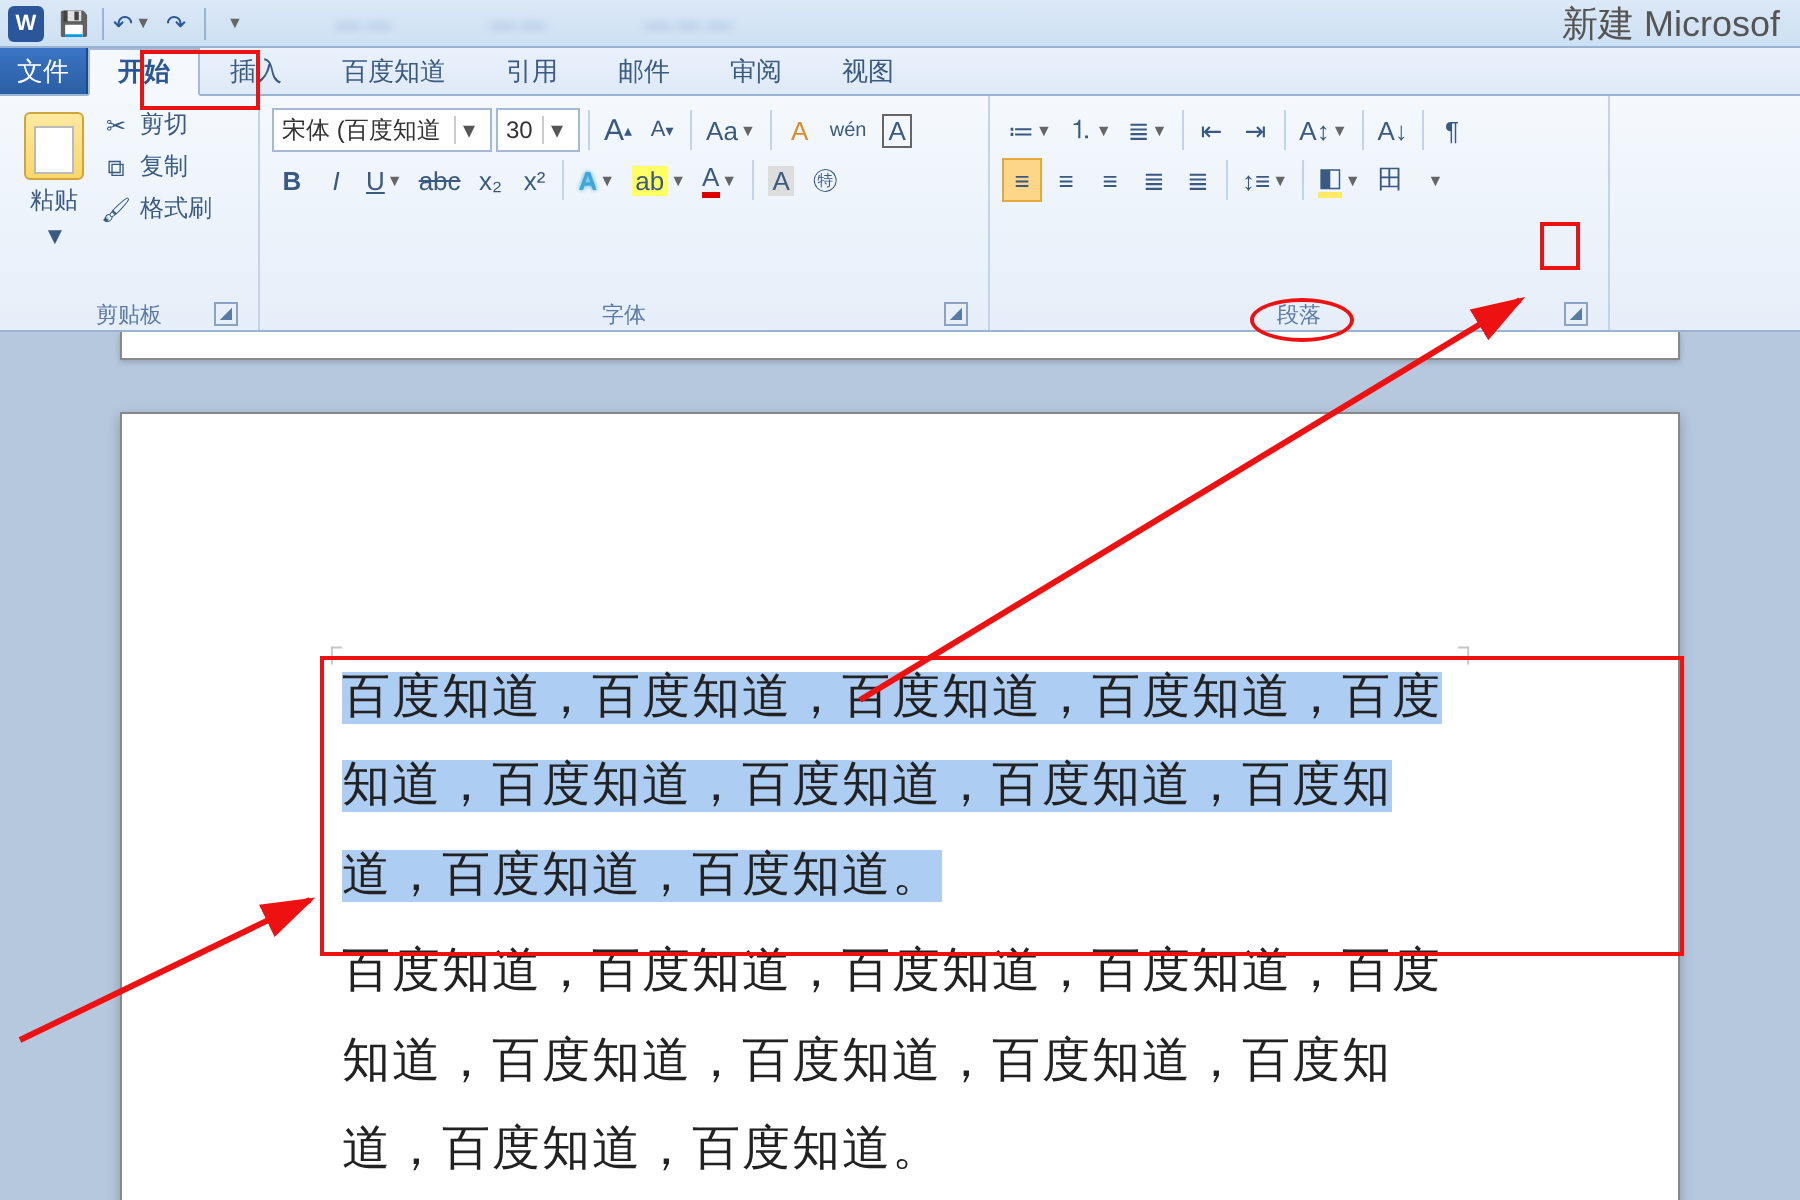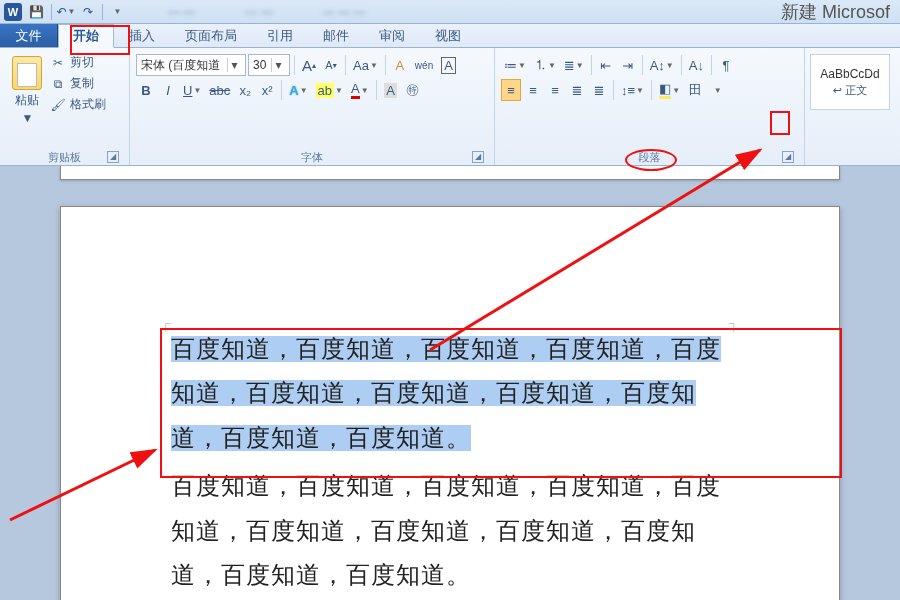--- a/index.html
+++ b/index.html
@@ -9,21 +9,21 @@
   .titlebar { height: 24px; background: linear-gradient(#dbe8f7, #cde0f3); display: flex; align-items: center; padding: 0 4px; border-bottom: 1px solid #9ab3d3; }
   .app-icon { width: 18px; height: 18px; background: #2b579a; color: #fff; font-weight: bold; font-size: 11px; border-radius: 3px; display: flex; align-items: center; justify-content: center; margin-right: 4px; }
   .qat-btn { width: 20px; height: 18px; margin: 0 1px; display: flex; align-items: center; justify-content: center; color: #2b5797; border: 1px solid transparent; }
   .qat-sep { width: 1px; height: 16px; background: #9ab3d3; margin: 0 3px; }
   .title-blur { margin-left: 40px; display: flex; gap: 50px; }
   .blur-text { color: #6b8ab3; filter: blur(2px); font-size: 12px; }
   .title-right { margin-left: auto; color: #555; font-size: 18px; padding-right: 6px; }
 
   
   .tabrow { height: 24px; background: linear-gradient(#e9f1fb, #dfeaf7); display: flex; align-items: stretch; border-bottom: 1px solid #9ab3d3; }
-  .file-tab { width: 58px; background: linear-gradient(#3a74c4, #2b5fa4); color: #fff; display: flex; align-items: center; justify-content: center; font-size: 13px; border-right: 1px solid #1e4a82; }
+  .file-tab { width: 44px; background: linear-gradient(#3a74c4, #2b5fa4); color: #fff; display: flex; align-items: center; justify-content: center; font-size: 13px; border-right: 1px solid #1e4a82; }
   .tab { padding: 0 14px; display: flex; align-items: center; font-size: 13px; color: #3b5a82; border: 1px solid transparent; border-bottom: none; }
   .tab.active { background: #f5f9fd; border-color: #a5b9d4; border-bottom: 1px solid #f5f9fd; margin-bottom: -1px; color: #2b5797; font-weight: bold; }
 
   
   .ribbon { height: 118px; background: linear-gradient(#f5f9fd, #e6eef9); display: flex; border-bottom: 1px solid #9ab3d3; }
   .group { border-right: 1px solid #c2d4ea; display: flex; flex-direction: column; position: relative; padding: 2px 6px 0 6px; }
   .group-label-row { height: 16px; display: flex; align-items: center; justify-content: center; font-size: 11px; color: #5b7aa3; position: relative; }
   .dialog-launcher { position: absolute; right: 4px; bottom: 2px; width: 12px; height: 12px; border: 1px solid #8aa3c4; font-size: 8px; line-height: 10px; text-align: center; color: #5b7aa3; }
   .group-body { flex: 1; display: flex; align-items: flex-start; }
 
@@ -96,21 +96,21 @@
     <span class="blur-text">— —</span>
     <span class="blur-text">— — —</span>
   </div>
   <div class="title-right">新建 Microsof</div>
 </div>
 
 <div class="tabrow">
   <div class="file-tab">文件</div>
   <div class="tab active">开始</div>
   <div class="tab">插入</div>
-  <div class="tab">页面布局</div>
+  <div class="tab">百度知道</div>
   <div class="tab">引用</div>
   <div class="tab">邮件</div>
   <div class="tab">审阅</div>
   <div class="tab">视图</div>
 </div>
 
 <div class="ribbon">
 
   <div class="group" style="width:130px">
     <div class="group-body">
@@ -293,29 +293,20 @@
             <span class="dd-caret">▼</span>
           </div>
       </div>
     </div>
     <div class="group-label-row">
       <span>段落</span>
       <div class="dialog-launcher">◢</div>
     </div>
   </div>
 
-  <div class="group" style="width:90px;border-right:none">
-    <div class="group-body" style="flex-direction:column;align-items:center">
-      <div class="styles-box">
-        <span>AaBbCcDd</span>
-        <span class="styles-label">↩ 正文</span>
-      </div>
-    </div>
-    <div class="group-label-row"></div>
-  </div>
 
 </div>
 
 <div class="docarea">
   <div class="page-prev"></div>
   <div class="page">
     <span class="margin-mark" style="left:100px;top:108px">┌</span>
     <span class="margin-mark" style="right:100px;top:108px">┐</span>
     <div class="doc-text">
       <div class="para">

